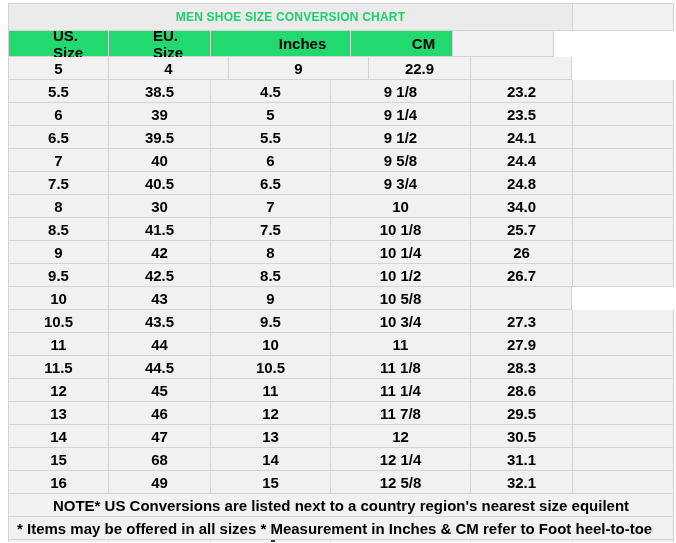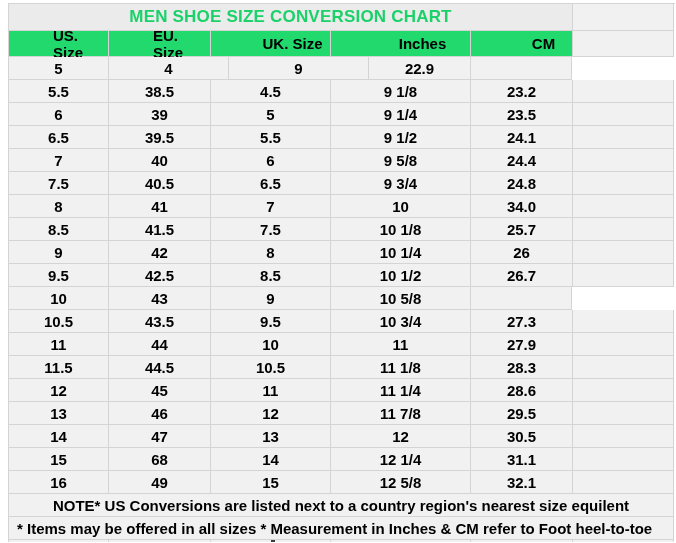--- a/index.html
+++ b/index.html
@@ -28,21 +28,21 @@
     overflow:visible;
   }
   .c0{width:100px} .c1{width:102px} .c2{width:120px}
   .c3{width:140px} .c4{width:102px} .c5{width:101px}
   .titlebar{width:564px} .fullspan{width:665px}
 
   .title-row { height:27px; }
   .title-row .titlebar {
     background:#ebebeb;
     color:var(--title-green);
-    font-size:17px;
+    font-size:12px;
     letter-spacing:0.2px;
   }
   .header-row { height:26px; font-size:15px; }
   .header-row .green { background:var(--header-green);padding-left:44px; }
 
   .data-row { height:23px; font-size:15px; }
 
   .note-row { height:23px; font-size:15px; }
   .note-row .fullspan { background:#f1f1f1; }
   .note2 .fullspan {
@@ -65,21 +65,20 @@
 <div class="sheet">
 
   <div class="row title-row">
     <div class="cell titlebar">MEN SHOE SIZE CONVERSION CHART</div>
     <div class="cell c5"></div>
   </div>
 
   <div class="row header-row">
     <div class="cell green c0">US. Size</div>
     <div class="cell green c1">EU. Size</div>
-    <div class="cell green c2">UK. Size</div>
     <div class="cell green c3">Inches</div>
     <div class="cell green c4">CM</div>
     <div class="cell c5"></div>
   </div>
 
   <div>
       <div class="row data-row">
         <div class="cell c0">5</div>
         <div class="cell c2">4</div>
         <div class="cell c3">9</div>
@@ -121,21 +120,21 @@
       <div class="row data-row">
         <div class="cell c0">7.5</div>
         <div class="cell c1">40.5</div>
         <div class="cell c2">6.5</div>
         <div class="cell c3">9 3/4</div>
         <div class="cell c4">24.8</div>
         <div class="cell c5"></div>
       </div>
       <div class="row data-row">
         <div class="cell c0">8</div>
-        <div class="cell c1">41</div>
+        <div class="cell c1">30</div>
         <div class="cell c2">7</div>
         <div class="cell c3">10</div>
         <div class="cell c4">34.0</div>
         <div class="cell c5"></div>
       </div>
       <div class="row data-row">
         <div class="cell c0">8.5</div>
         <div class="cell c1">41.5</div>
         <div class="cell c2">7.5</div>
         <div class="cell c3">10 1/8</div>

